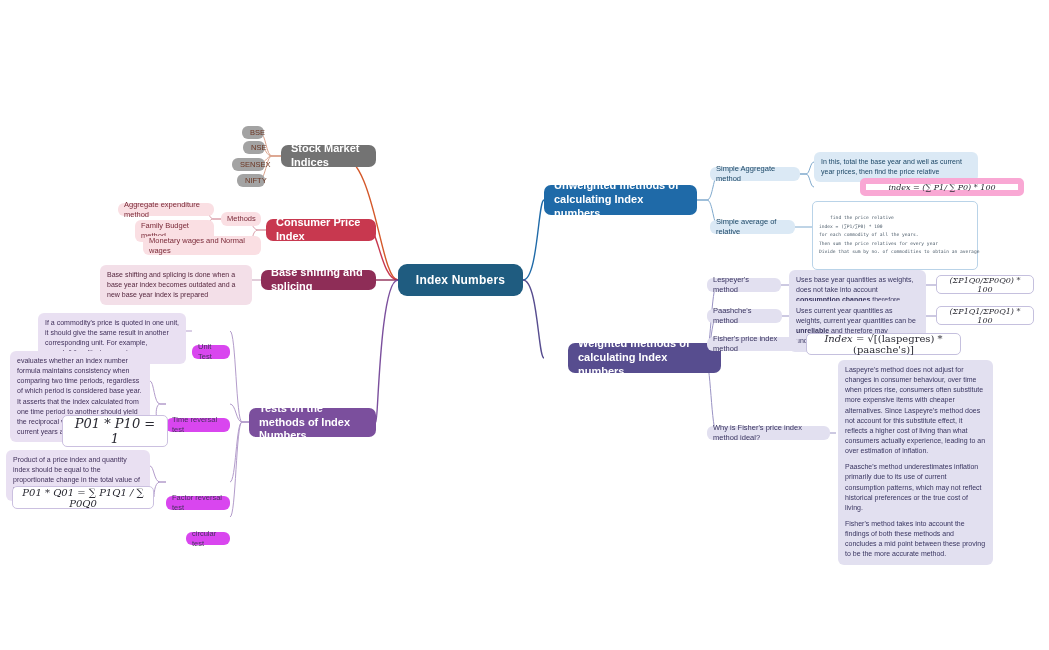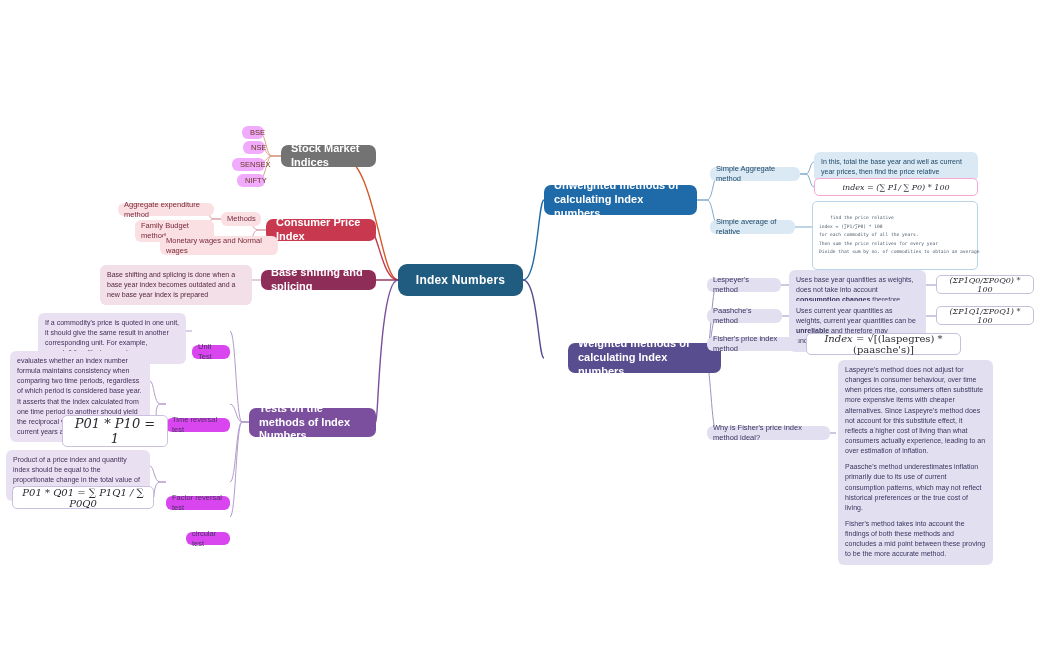--- a/index.html
+++ b/index.html
@@ -42,21 +42,21 @@
   .l1.indigo { background: #574d8f; margin-left: 24px; }
 
   
   .chip {
     border-radius: 6px;
     font-size: 7.5px;
     display: flex; align-items: center;
     padding: 3px 6px; line-height: 1.3;
     color: #3a3a46;
   }
-  .chip.c-orange { background: #f0abfc; color: #6b3522; padding-left: 8px; }
+  .chip.c-orange { background: #a3a3a3; color: #6b3522; padding-left: 8px; }
   .chip.c-red    { background: #fadfe3; color: #7a2a38; }
   .chip.c-purple { background: #d946ef; color: #46325e; margin-top: 21px; }
   .chip.c-blue   { background: #dbe9f5; color: #1c4766; }
   .chip.c-indigo { background: #e2e0f0; color: #3a3560; }
 
   
   .panel {
     border-radius: 6px;
     font-size: 7px; line-height: 1.45;
     padding: 5px 7px;
@@ -75,21 +75,21 @@
     background: #ffffff;
     border-radius: 5px;
     display: flex; align-items: center; justify-content: center;
     font-family: "DejaVu Serif", serif;
     font-style: italic;
     color: #2a2a33;
     padding: 3px 6px;
     text-align: center;
   }
   .formula.f-purple { border: 1px solid #cbc0e0; }
-  .formula.f-blue   { border: 1px solid #f9a8d4; }
+  .formula.f-blue   { border: 6px solid #f9a8d4; margin-left: 46px; }
   .formula.f-indigo { border: 1px solid #c5c0de; }
   .formula .sq { font-style: normal; }
 
   
   .codebox {
     background: #ffffff;
     border: 1px solid #b9d3e8;
     border-radius: 5px;
     padding: 4px 6px;
     font-family: "DejaVu Sans Mono", monospace;
@@ -191,21 +191,21 @@
   </div>
   <div class="node chip c-red" style="left:221px; top:212px; width:40px; height:14px;">
     <span>Methods</span>
   </div>
   <div class="node chip c-red" style="left:118px; top:203px; width:96px; height:13px;">
     <span>Aggregate expenditure method</span>
   </div>
   <div class="node chip c-red" style="left:135px; top:220px; width:79px; height:22px;">
     <span>Family Budget method</span>
   </div>
-  <div class="node chip c-red" style="left:160px; top:236px; width:118px; height:19px;">
+  <div class="node chip c-red" style="left:143px; top:236px; width:118px; height:19px;">
     <span>Monetary wages and Normal wages</span>
   </div>
 
   <div class="node l1 maroon" style="left:261px; top:270px; width:115px; height:20px;">
     <span>Base shifting and splicing</span>
   </div>
   <div class="node panel p-maroon" style="left:100px; top:265px; width:152px;">
     <span>Base shifting and splicing is done when a base year index becomes outdated and a new base year index is prepared</span>
   </div>
 

